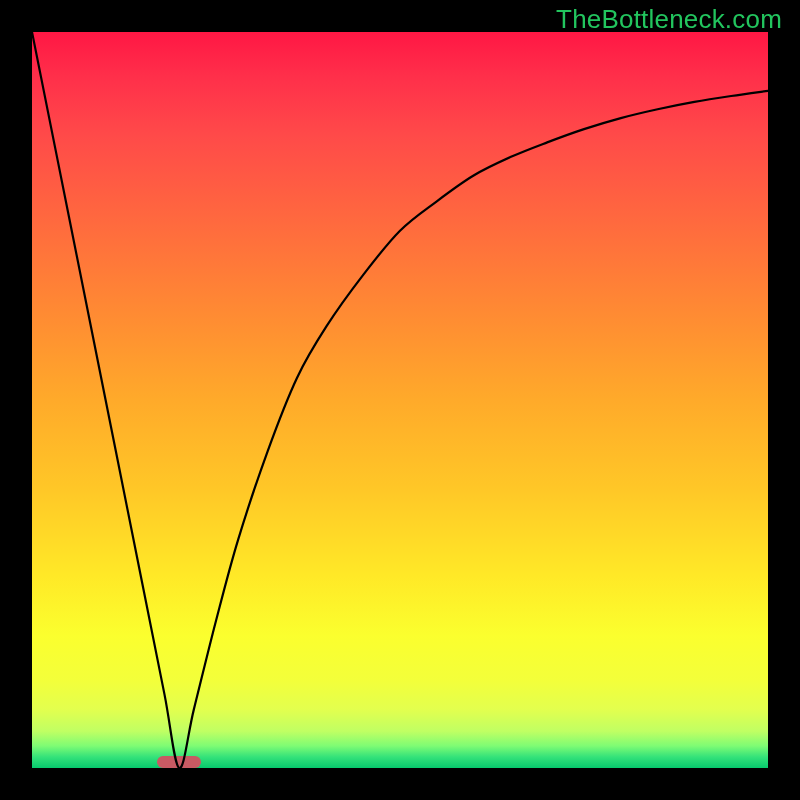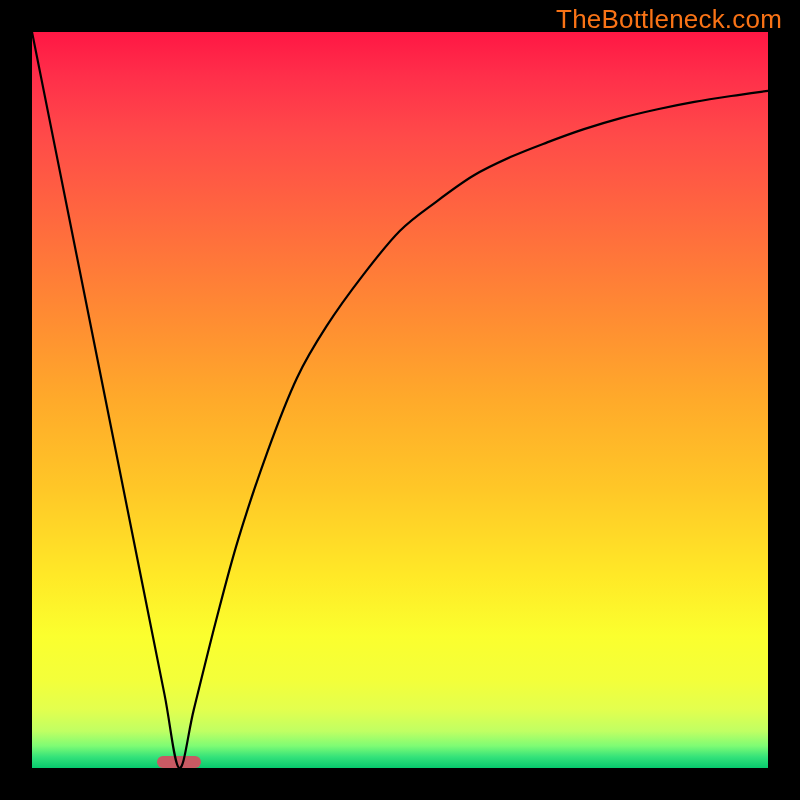--- a/index.html
+++ b/index.html
@@ -14,21 +14,21 @@
   .frame {
     position: relative;
     width: 800px;
     height: 800px;
     background: #000;
   }
   .watermark {
     position: absolute;
     top: 4px;
     right: 18px;
-    color: #f97316;
+    color: #22c55e;
     font-size: 26px;
     font-weight: 400;
     letter-spacing: 0.2px;
     z-index: 50;
     user-select: none;
   }
   .plot {
     position: absolute;
     left: 32px;
     top: 32px;

